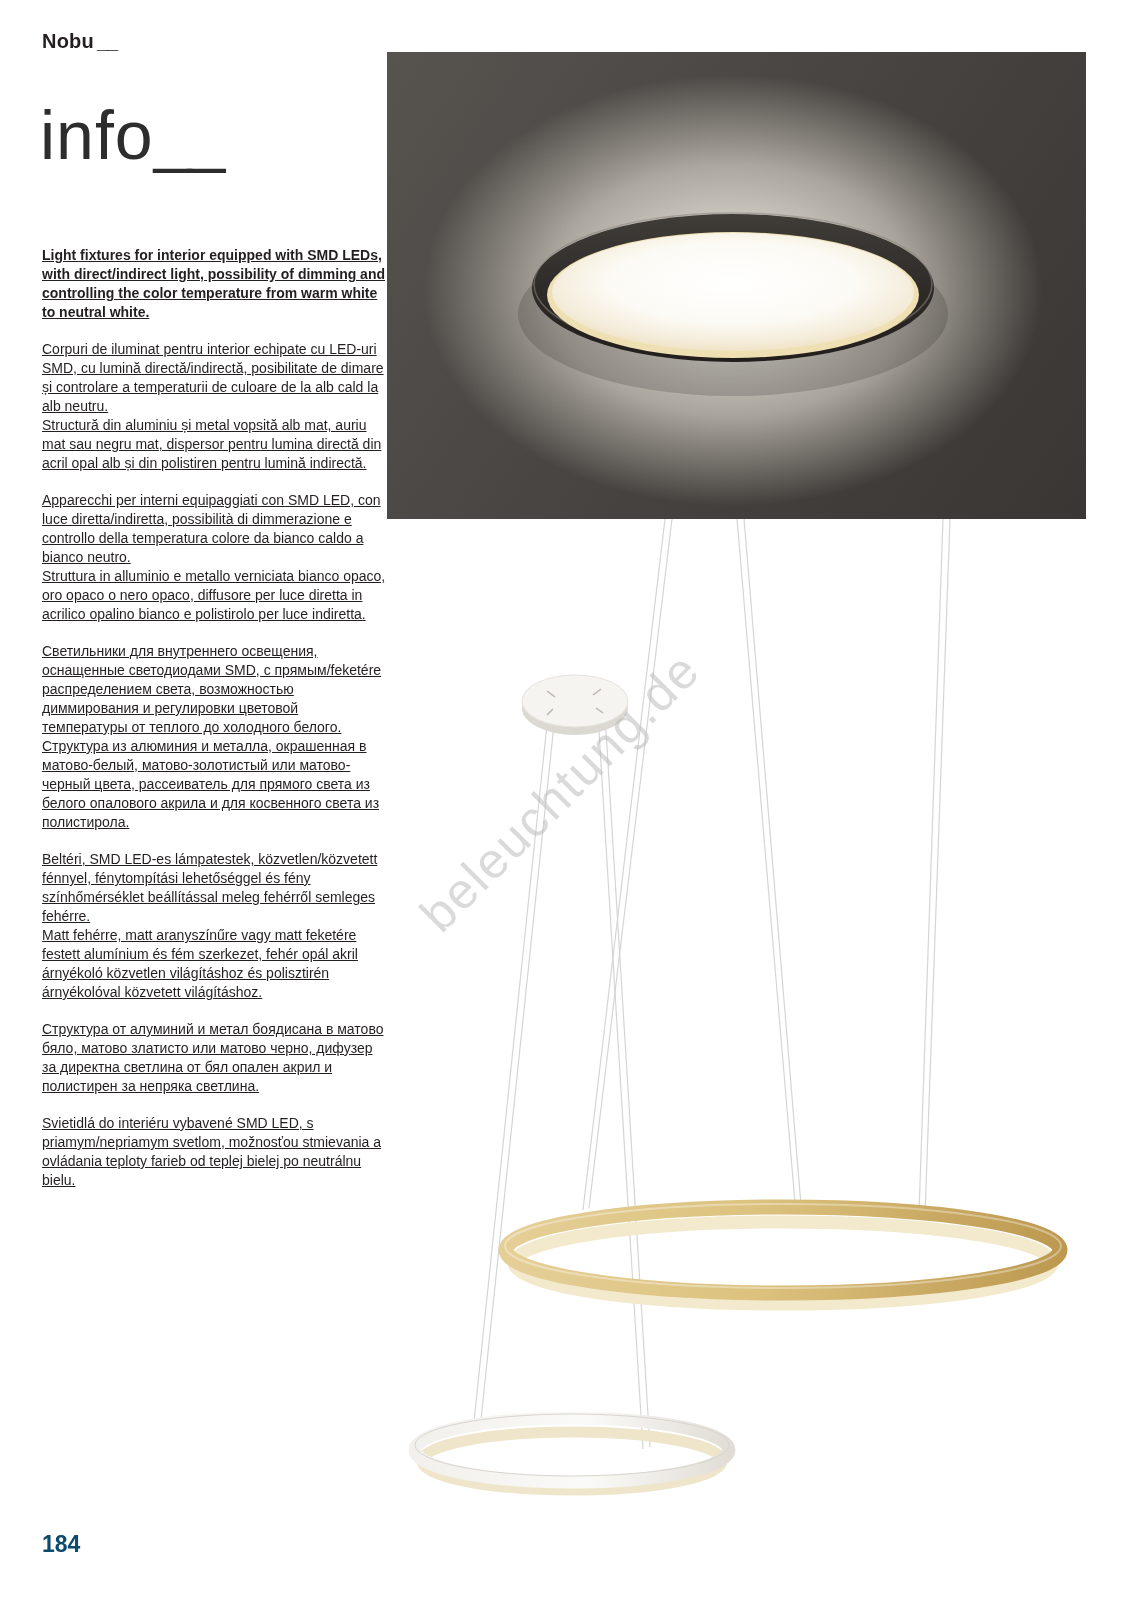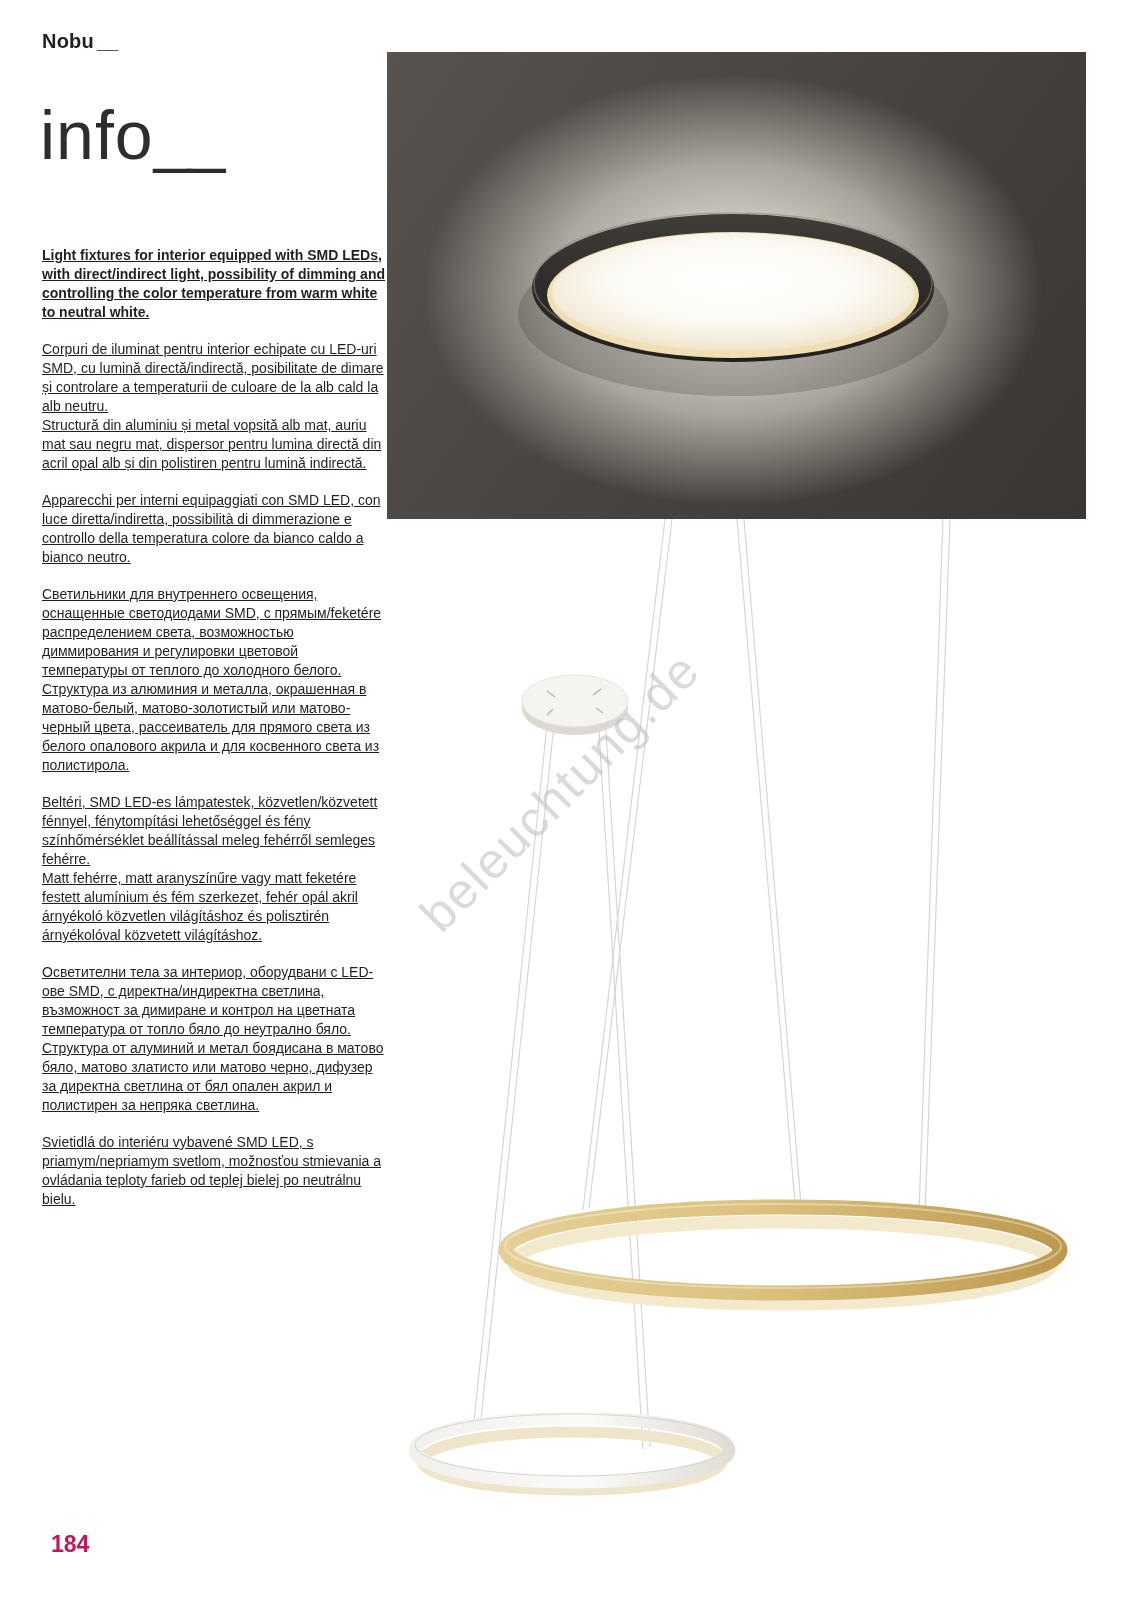--- a/index.html
+++ b/index.html
@@ -21,52 +21,52 @@
       radial-gradient(ellipse 430px 300px at 49.5% 51%, rgba(255,253,246,0.95) 0%, rgba(250,245,232,0.55) 42%, rgba(140,134,126,0.0) 72%),
       linear-gradient(125deg,#57534f 0%, #4c4845 35%, #433f3c 65%, #393634 100%);}
   .photo-top svg{position:absolute;left:0;top:0;}
   
   .photo-pendant{position:absolute;left:387px;top:519px;width:744px;height:1041px;background:#ffffff;}
   .photo-pendant svg{position:absolute;left:0;top:0;}
   .watermark{position:absolute;left:-32px;top:244px;width:410px;text-align:center;
     transform:rotate(-45deg);font-size:50px;letter-spacing:2px;color:#bcbcbc;opacity:.55;
     font-weight:400;white-space:nowrap;pointer-events:none;}
   
-  .page-number{position:absolute;left:51px;top:1531px;font-size:23px;font-weight:700;color:#be185d;}
+  .page-number{position:absolute;left:42px;top:1531px;font-size:23px;font-weight:700;color:#0c4a6e;}
   .website{position:absolute;right:45px;top:1632px;font-size:14px;color:#9b9b9b;font-family:Liberation Serif, serif;}
 </style>
 </head>
 <body>
 
 <div class="page">
 
   <div class="brand"><span>Nobu</span><span class="suffix">__</span></div>
   <div class="info-title"><span>info</span><span class="suffix">__</span></div>
 
   <div class="text-col">
     <div class="lang-block bold">
       <p>Light fixtures for interior equipped with SMD LEDs, with direct/indirect light, possibility of dimming and controlling the color temperature from warm white to neutral white.</p>
     </div>
     <div class="lang-block">
       <p>Corpuri de iluminat pentru interior echipate cu LED-uri SMD, cu lumină directă/indirectă, posibilitate de dimare și controlare a temperaturii de culoare de la alb cald la alb neutru.</p>
       <p>Structură din aluminiu și metal vopsită alb mat, auriu mat sau negru mat, dispersor pentru lumina directă din acril opal alb și din polistiren pentru lumină indirectă.</p>
     </div>
     <div class="lang-block">
       <p>Apparecchi per interni equipaggiati con SMD LED, con luce diretta/indiretta, possibilità di dimmerazione e controllo della temperatura colore da bianco caldo a bianco neutro.</p>
+      <p>Struttura in alluminio e metallo verniciata bianco opaco, oro opaco o nero opaco, diffusore per luce diretta in acrilico opalino bianco e polistirolo per luce indiretta.</p>
     </div>
     <div class="lang-block">
       <p>Светильники для внутреннего освещения, оснащенные светодиодами SMD, с прямым/feketére распределением света, возможностью диммирования и регулировки цветовой температуры от теплого до холодного белого.</p>
       <p>Структура из алюминия и металла, окрашенная в матово-белый, матово-золотистый или матово-черный цвета, рассеиватель для прямого света из белого опалового акрила и для косвенного света из полистирола.</p>
     </div>
     <div class="lang-block">
       <p>Beltéri, SMD LED-es lámpatestek, közvetlen/közvetett fénnyel, fénytompítási lehetőséggel és fény színhőmérséklet beállítással meleg fehérről semleges fehérre.</p>
       <p>Matt fehérre, matt aranyszínűre vagy matt feketére festett alumínium és fém szerkezet, fehér opál akril árnyékoló közvetlen világításhoz és polisztirén árnyékolóval közvetett világításhoz.</p>
     </div>
     <div class="lang-block">
-      <p>Осветителни тела за интериор, оборудвани с LED-ове SMD, с директна/индиректна светлина, възможност за димиране и контрол на цветната температура от топло бяло до неутрално бяло.</p>
       <p>Структура от алуминий и метал боядисана в матово бяло, матово златисто или матово черно, дифузер за директна светлина от бял опален акрил и полистирен за непряка светлина.</p>
     </div>
     <div class="lang-block">
       <p>Svietidlá do interiéru vybavené SMD LED, s priamym/nepriamym svetlom, možnosťou stmievania a ovládania teploty farieb od teplej bielej po neutrálnu bielu.</p>
     </div>
   </div>
 
   <div class="photo-top">
     <svg width="699" height="467" viewBox="0 0 699 467">
       <defs>

